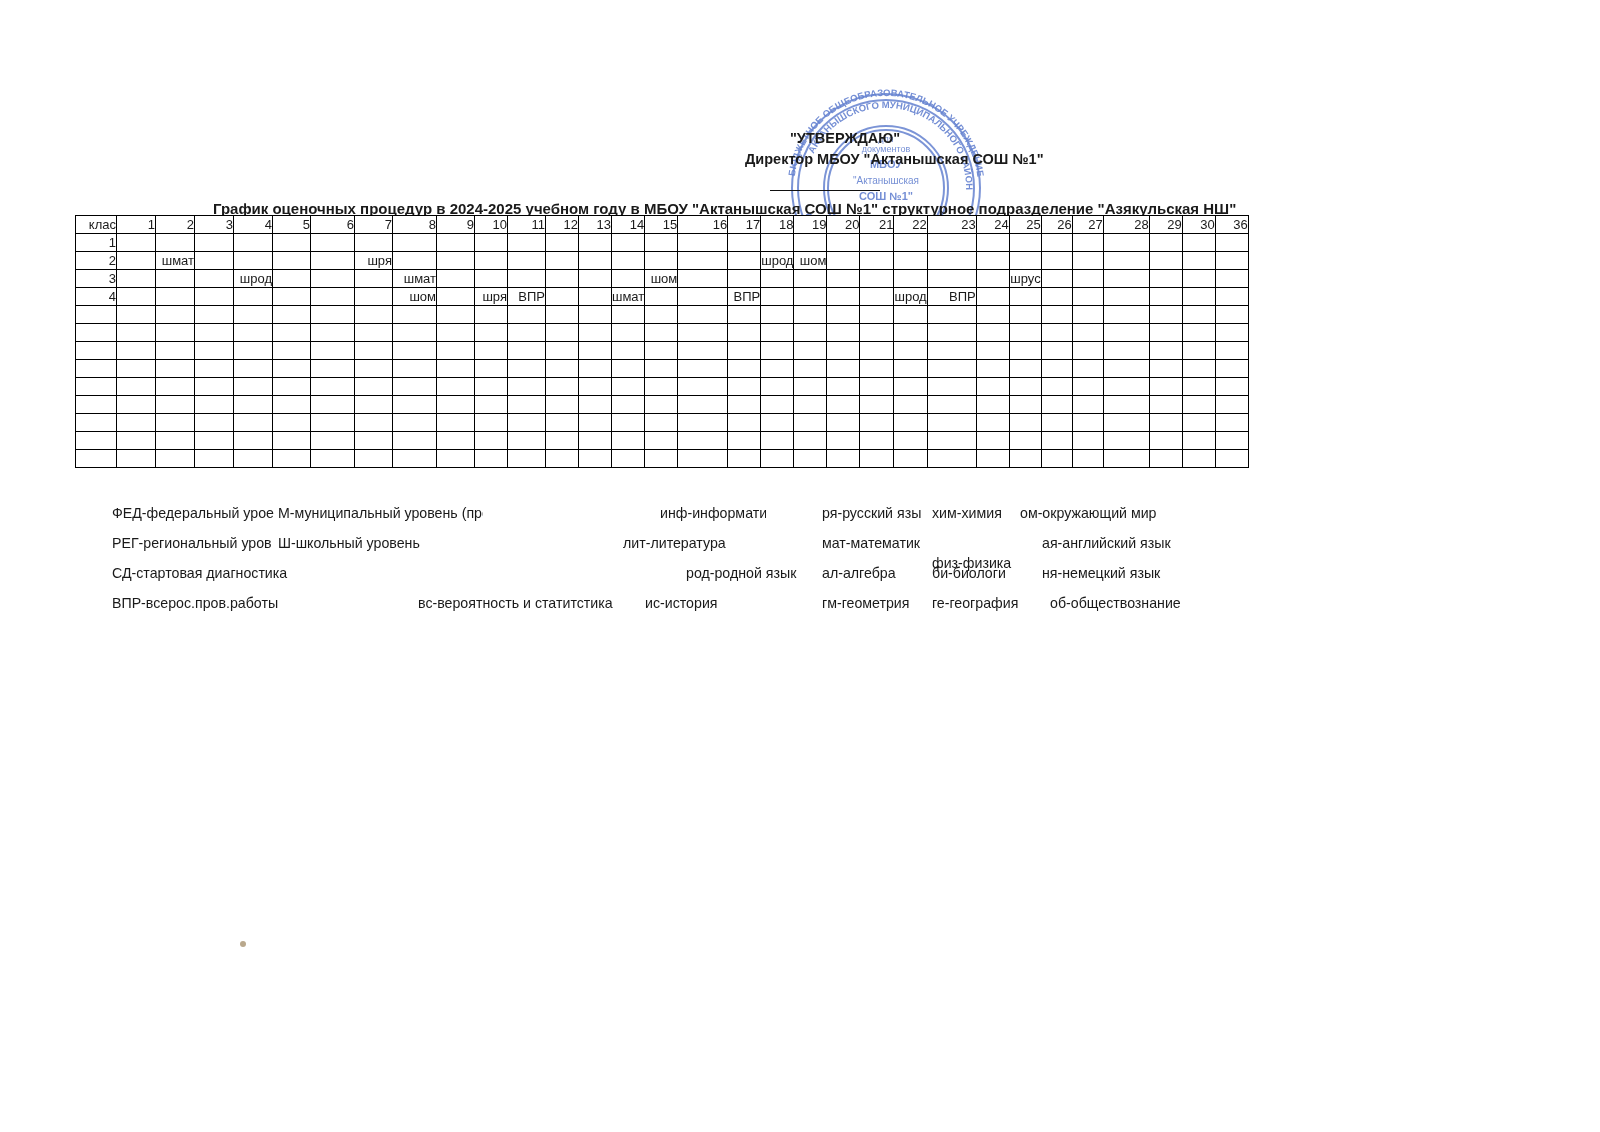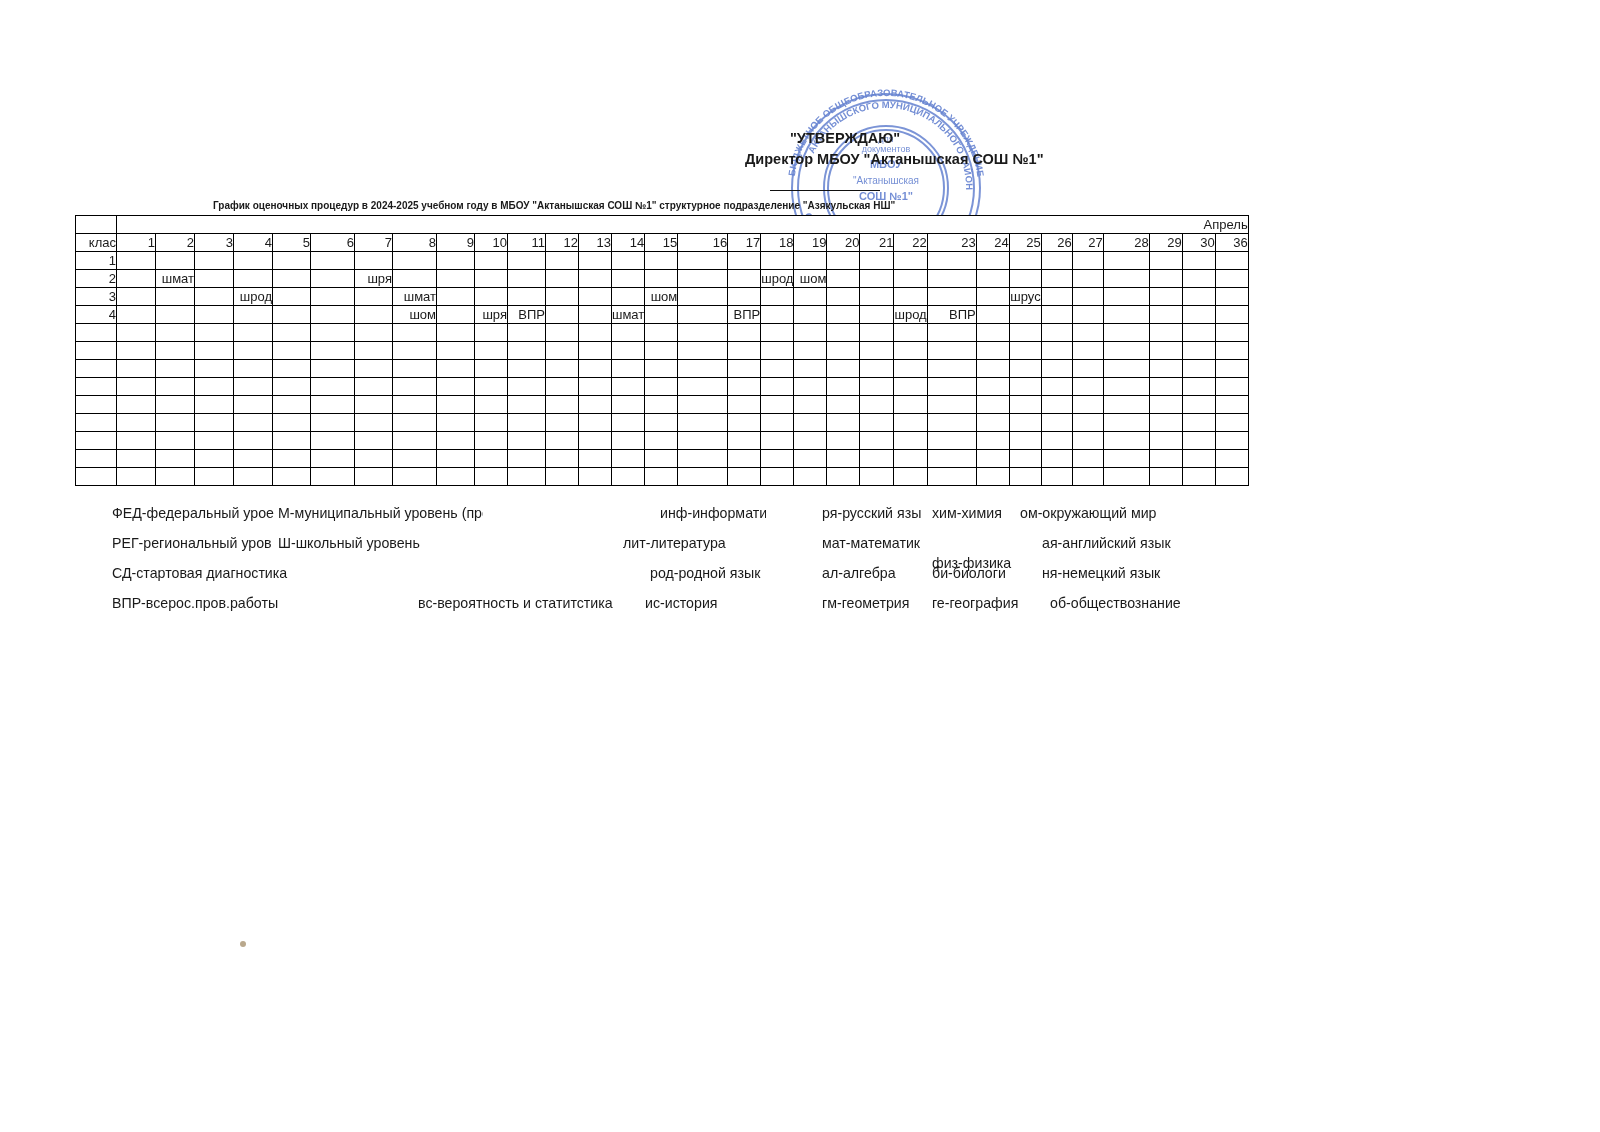--- a/index.html
+++ b/index.html
@@ -46,21 +46,21 @@
     height: 232px;
     pointer-events: none;
     opacity: 0.72;
   }
 
   
   .doc-title {
     position: absolute;
     left: 213px;
     top: 200px;
-    font-size: 10px;
+    font-size: 15px;
     font-weight: bold;
     white-space: nowrap;
   }
 
   
   .grid-wrap {
     position: absolute;
     left: 75px;
     top: 215px;
   }
@@ -230,24 +230,20 @@
         <col style="width: 33px;">
         <col style="width: 32px;">
         <col style="width: 31px;">
         <col style="width: 31px;">
         <col style="width: 46px;">
         <col style="width: 33px;">
         <col style="width: 33px;">
         <col style="width: 33px;">
       </colgroup>
     <tbody id="grid-body">
-        <tr>
-          <td class="empty"></td>
-          <td class="month" colspan="31">Апрель</td>
-        </tr>
         <tr>
           <td class="classhdr">клас</td>
           <td class="daynum">1</td>
           <td class="daynum">2</td>
           <td class="daynum">3</td>
           <td class="daynum">4</td>
           <td class="daynum">5</td>
           <td class="daynum shaded">6</td>
           <td class="daynum">7</td>
           <td class="daynum">8</td>
@@ -726,21 +722,21 @@
   <div class="lrow c1" style="top:30px;text-align:center;">РЕГ-региональный уров</div>
   <div class="lrow c1" style="top:60px;">СД-стартовая диагностика</div>
   <div class="lrow c1" style="top:90px;">ВПР-всерос.пров.работы</div>
 
   <div class="lrow c2" style="top:0px;left:278px;"><span class="clip-w2">М-муниципальный уровень (пробные проверочны</span></div>
   <div class="lrow c2" style="top:30px;left:278px;">Ш-школьный уровень</div>
   <div class="lrow c2" style="top:90px;left:418px;">вс-вероятность и статитстика</div>
 
   <div class="lrow" style="top:0px;left:660px;"><span class="clip-w4">инф-информатика</span></div>
   <div class="lrow" style="top:30px;left:623px;">лит-литература</div>
-  <div class="lrow" style="top:60px;left:650px;">род-родной язык</div>
+  <div class="lrow" style="top:60px;left:686px;">род-родной язык</div>
   <div class="lrow" style="top:90px;left:645px;">ис-история</div>
 
   <div class="lrow c4" style="top:0px;"><span class="clip-w3">ря-русский язы</span></div>
   <div class="lrow c4" style="top:30px;"><span class="clip-w3">мат-математик</span></div>
   <div class="lrow c4" style="top:60px;">ал-алгебра</div>
   <div class="lrow c4" style="top:90px;">гм-геометрия</div>
 
   <div class="lrow c5" style="top:0px;">хим-химия</div>
   <div class="lrow c5" style="top:30px;margin-top:20px;">физ-физика</div>
   <div class="lrow c5" style="top:60px;"><span class="clip-w3">би-биологи</span></div>

